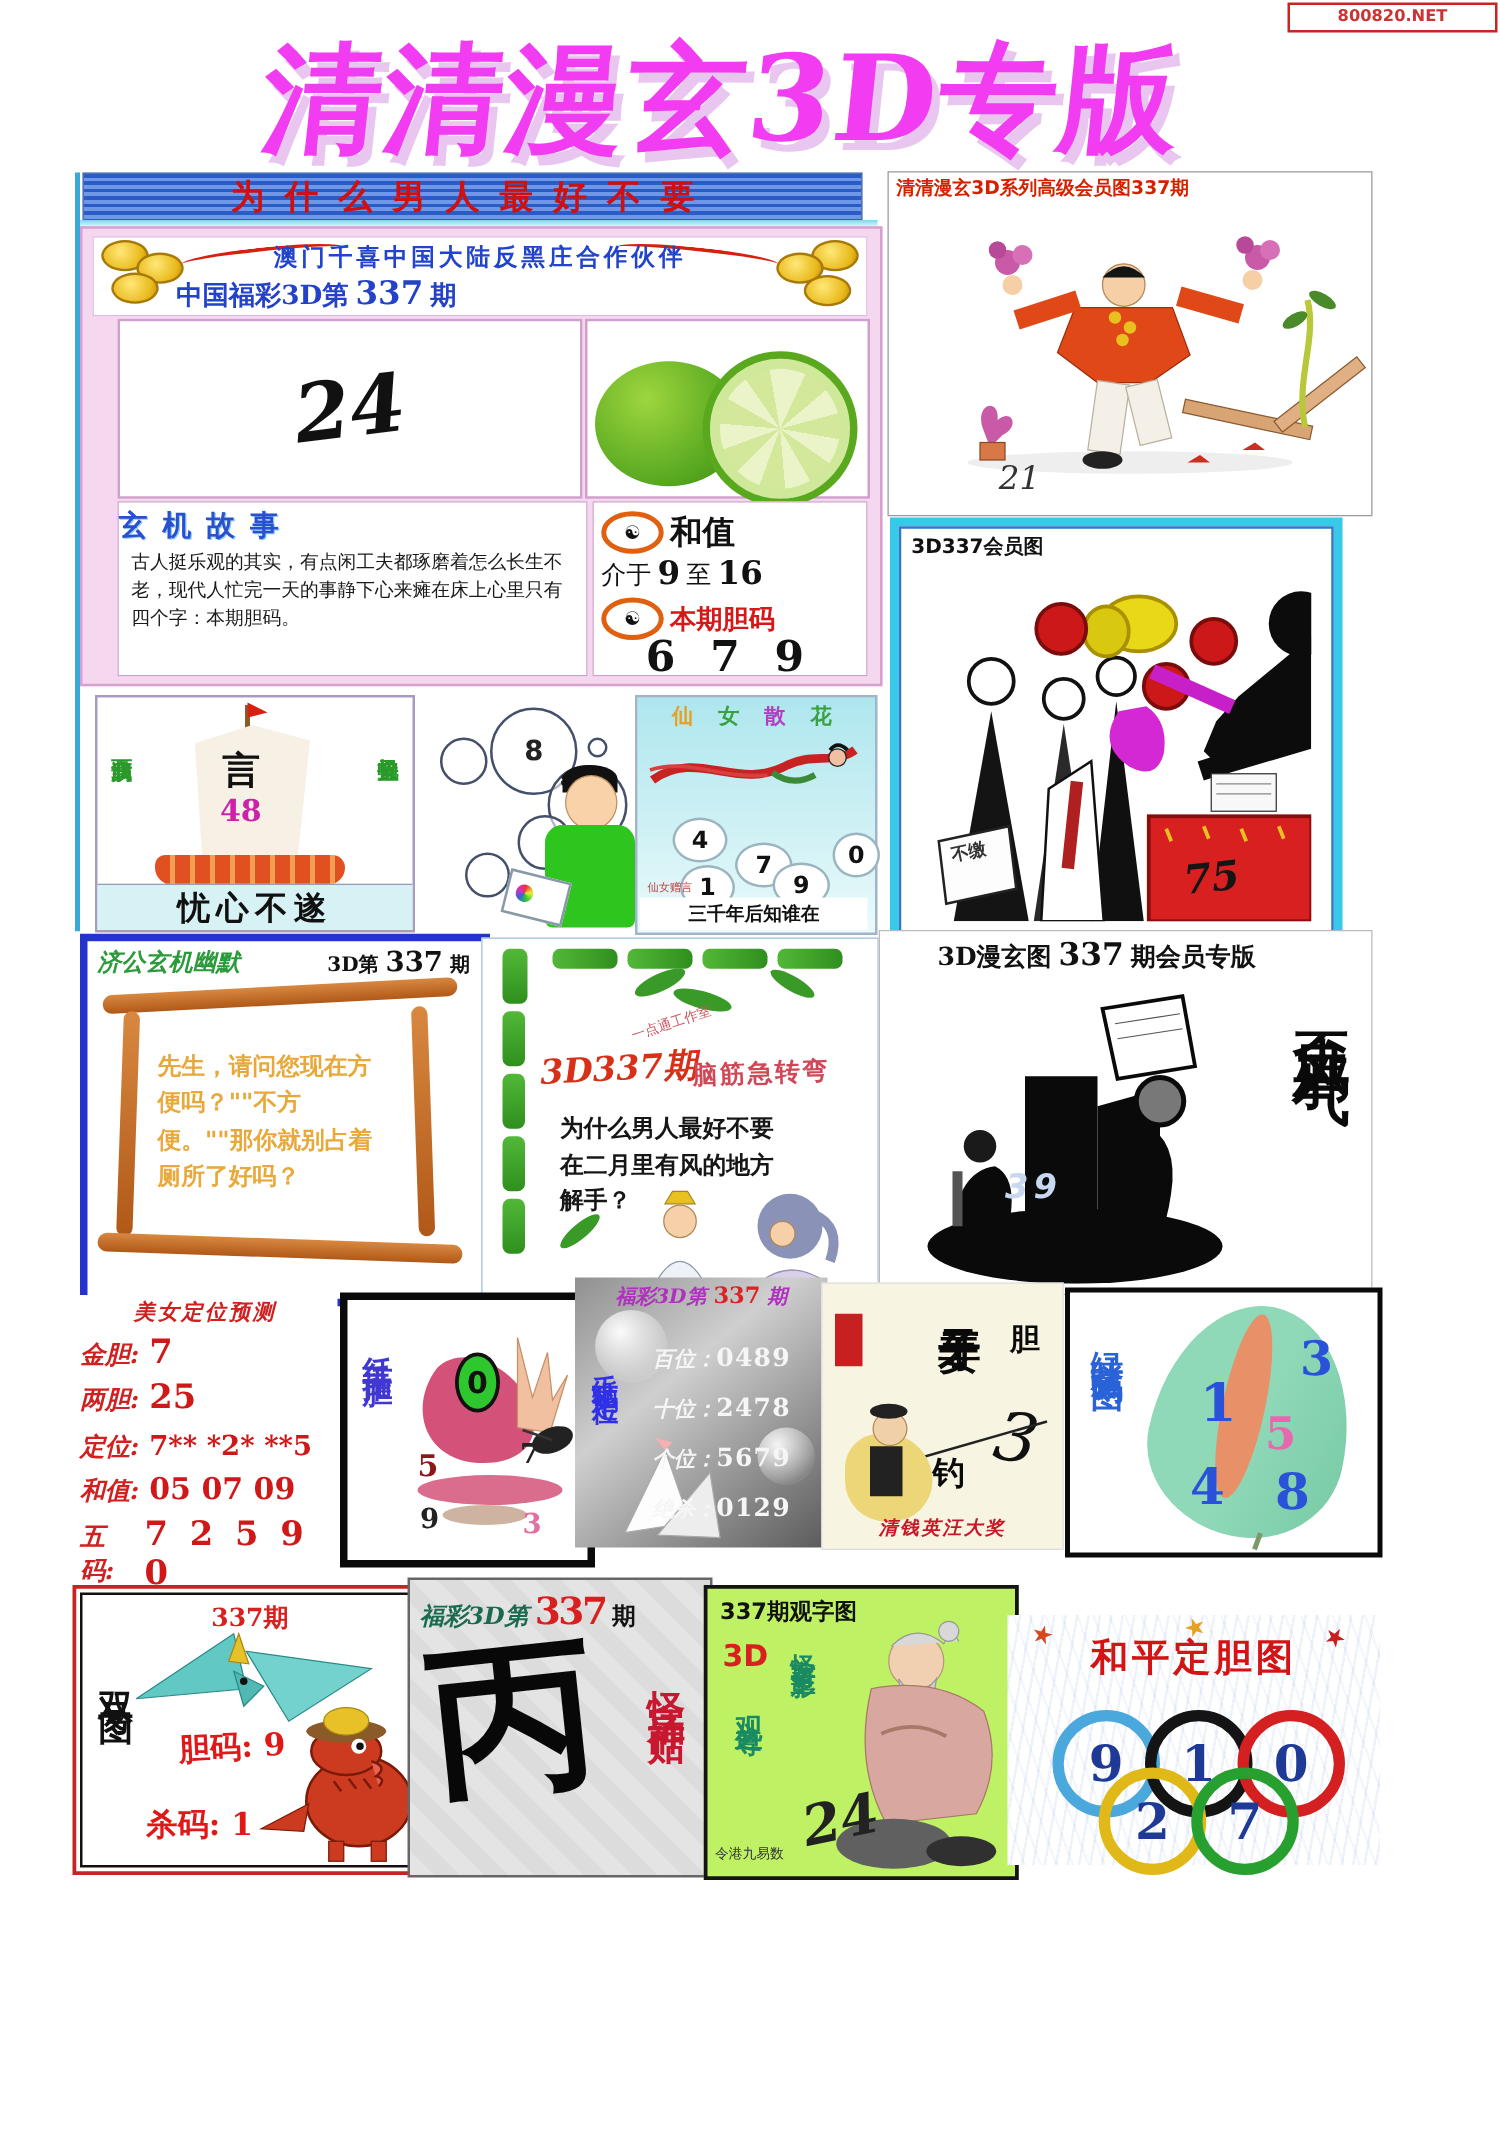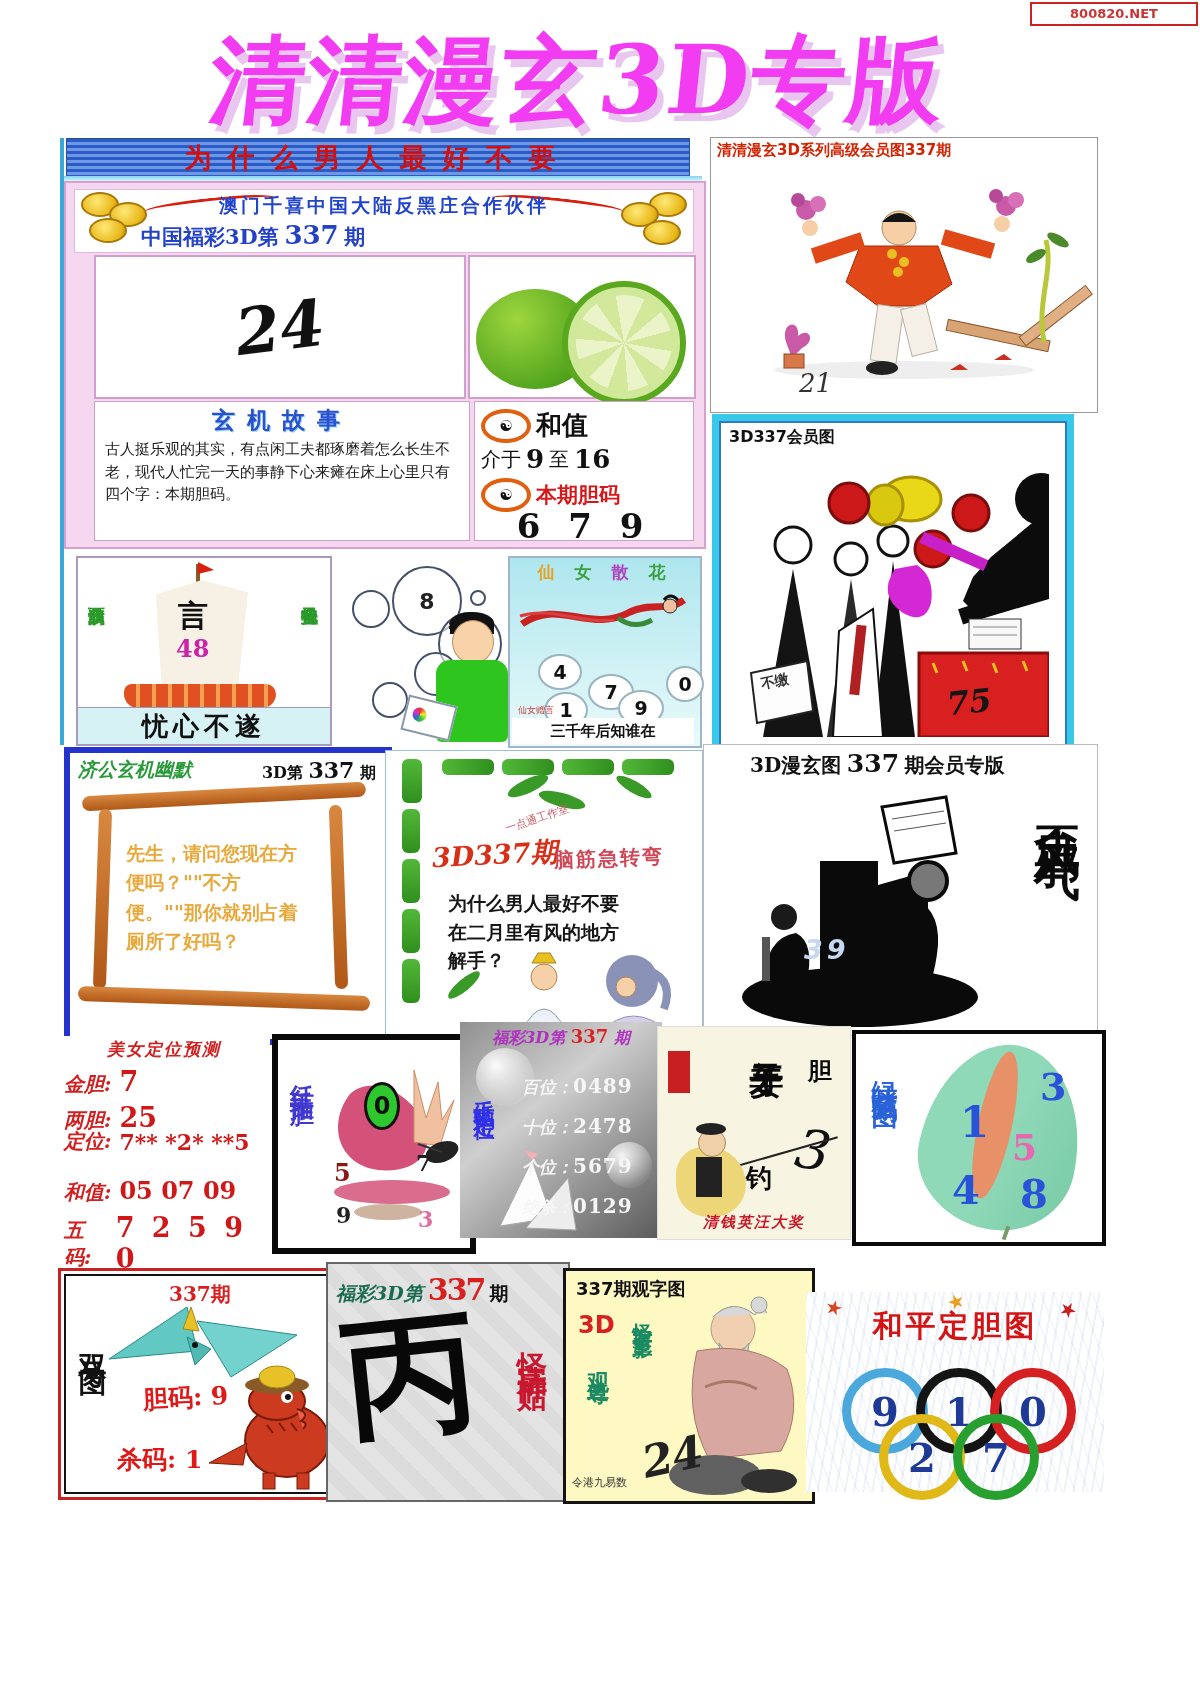--- a/index.html
+++ b/index.html
@@ -38,21 +38,21 @@
   .panel{position:absolute;background:#fff;border:2px solid #d0a0cc;}
   .hand24{width:100%;height:100%;display:flex;align-items:center;justify-content:center;
           font-family:"DejaVu Serif",serif;font-style:italic;font-weight:bold;font-size:64px;
           transform:rotate(-7deg);color:#111;}
   .lime-whole{position:absolute;left:6px;top:32px;width:118px;height:100px;border-radius:50%;
           background:radial-gradient(circle at 35% 30%,#9ed63e,#58a820 65%,#3f8a14);}
   .lime-half{position:absolute;left:92px;top:24px;width:112px;height:112px;border-radius:50%;
           background:repeating-conic-gradient(#eaf4c8 0 25deg,#d4e89c 25deg 50deg);
           border:6px solid #5aa81e;box-shadow:inset 0 0 0 8px #cfe89a;}
   .story-panel{left:28px;top:218px;width:374px;height:138px;background:#fff;border:1px solid #d0a0cc;}
-  .story-title{text-align:center;margin-top:3px;font-size:23px;font-weight:bold;color:#2a50d0;
+  .story-title{text-align:left;margin-top:3px;font-size:23px;font-weight:bold;color:#2a50d0;
           letter-spacing:12px;font-family:"DejaVu Serif",serif;text-shadow:1px 1px 0 #8fd0f0;}
   .story-body{padding:2px 10px;font-size:15px;line-height:1.5;color:#1a1a1a;}
   .hezhi-panel{left:408px;top:218px;width:218px;height:138px;background:#fff;border:1px solid #d0a0cc;}
   .yy{width:42px;height:26px;border-radius:50%;border:4px solid #e06010;background:#fff;
       display:inline-flex;align-items:center;justify-content:center;font-size:15px;color:#111;vertical-align:middle;}
   .hz-row{position:absolute;left:6px;display:flex;align-items:center;gap:5px;}
 
   
   .sail-box{left:76px;top:556px;width:252px;height:186px;background:#fff;border:2px solid #aa9ac0;}
   .gtxt{color:#2a9a2a;font-weight:bold;font-size:17px;font-family:"DejaVu Serif",serif;}
@@ -118,21 +118,21 @@
   .crow .lb{font-size:17px;font-weight:bold;font-style:italic;}
   .crow .vl{font-size:20px;font-weight:bold;letter-spacing:1px;}
   .jiang-box{left:657px;top:1026px;width:192px;height:212px;background:#f8f4e2;border:1px solid #ddd;}
   .leaf-box{left:852px;top:1030px;width:246px;height:208px;background:#fff;border:4px solid #0a0a0a;}
   .leafnum{position:absolute;font-weight:bold;font-family:"DejaVu Serif",serif;}
 
   .dino-box{left:58px;top:1268px;width:274px;height:226px;background:#fff;border:3px solid #c82222;
       outline:2px solid #111;outline-offset:-8px;}
   .strange-box{left:326px;top:1262px;width:240px;height:236px;border:2px solid #666;
       background:repeating-linear-gradient(45deg,#e4e4e4 0 14px,#dcdcdc 14px 28px);}
-  .guanzi-box{left:563px;top:1268px;width:246px;height:230px;background:#fef9c3;border:3px solid #141414;}
+  .guanzi-box{left:563px;top:1268px;width:246px;height:230px;background:#bef264;border:3px solid #141414;}
   .peace-box{left:806px;top:1292px;width:298px;height:200px;background:
       repeating-linear-gradient(100deg,rgba(90,130,200,.10) 0 2px,transparent 2px 9px),
       repeating-linear-gradient(70deg,rgba(120,150,210,.08) 0 2px,transparent 2px 12px),#fff;}
   .ring{position:absolute;width:68px;height:68px;border-radius:50%;display:flex;align-items:center;
       justify-content:center;font-size:40px;font-weight:bold;color:#1e3a96;font-family:"DejaVu Serif",serif;}
   .star{position:absolute;width:16px;height:16px;
       clip-path:polygon(50% 0,61% 35%,98% 35%,68% 57%,79% 91%,50% 70%,21% 91%,32% 57%,2% 35%,39% 35%);}
 </style>
 </head>
 <body>
@@ -396,21 +396,21 @@
   <div class="abs beauty-box">
     <div class="beauty-title">美女定位预测</div>
     <div class="brow" style="top:30px;">
       <span class="lb">金胆:</span>
       <span class="vl">7</span>
     </div>
     <div class="brow" style="top:66px;">
       <span class="lb">两胆:</span>
       <span class="vl">25</span>
     </div>
-    <div class="brow" style="top:92px;align-items:flex-end;">
+    <div class="brow" style="top:108px;">
       <span class="lb">定位:</span>
       <span class="vl" style="font-size:22px;">7** *2* **5</span>
     </div>
     <div class="brow" style="top:140px;">
       <span class="lb">和值:</span>
       <span class="vl" style="font-size:24px;text-align:center;">05 07 09</span>
     </div>
     <div class="brow" style="top:176px;">
       <span class="lb">五码:</span>
       <span class="vl" style="letter-spacing:4px;">7 2 5 9 0</span>

